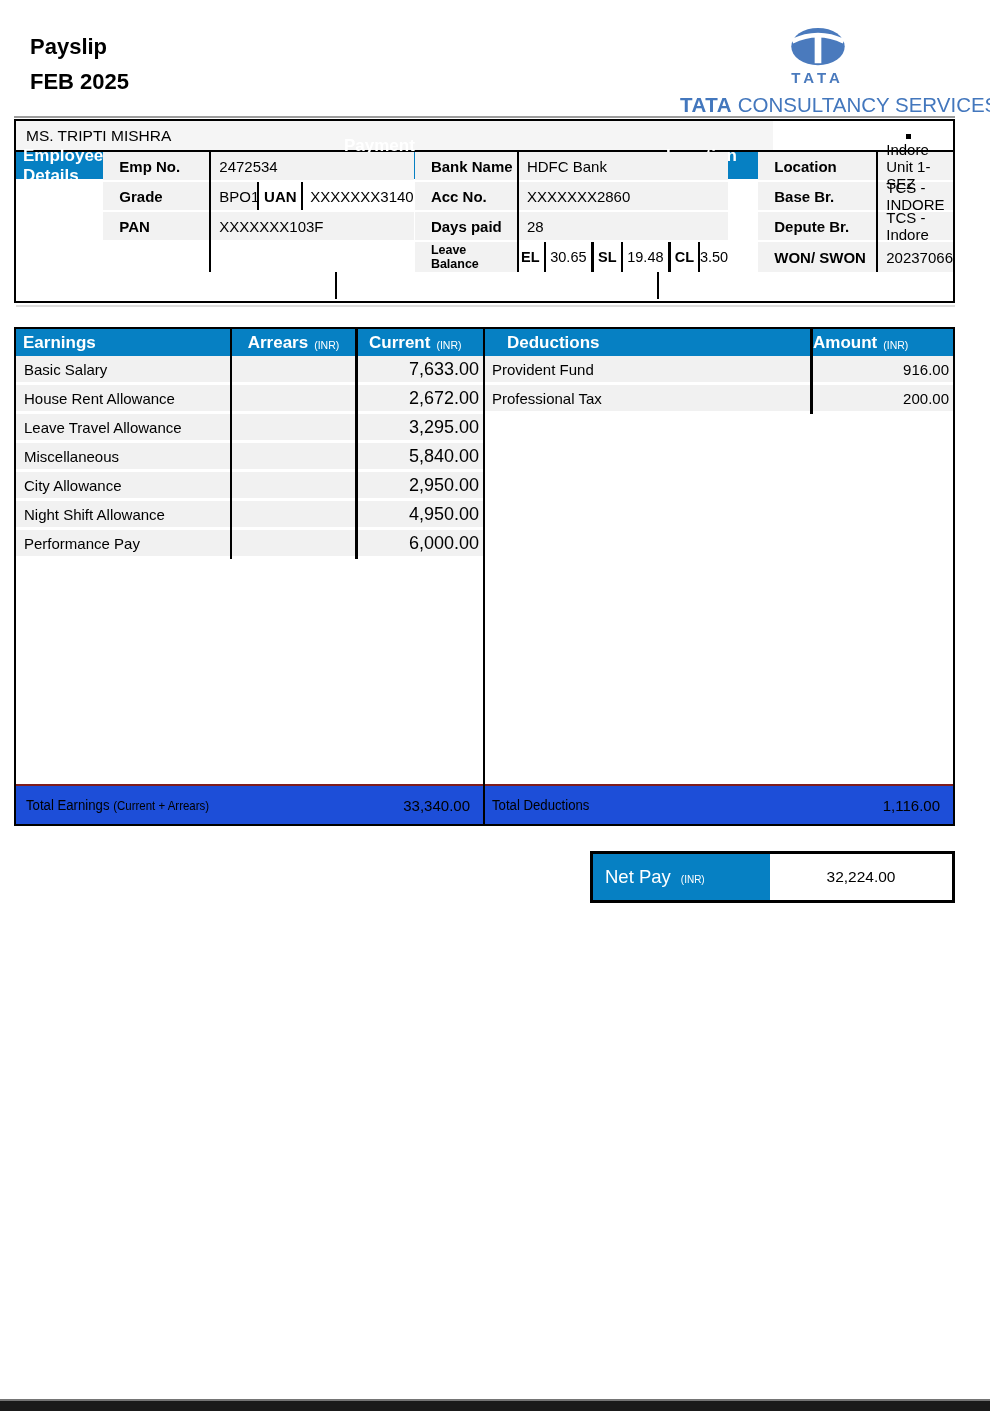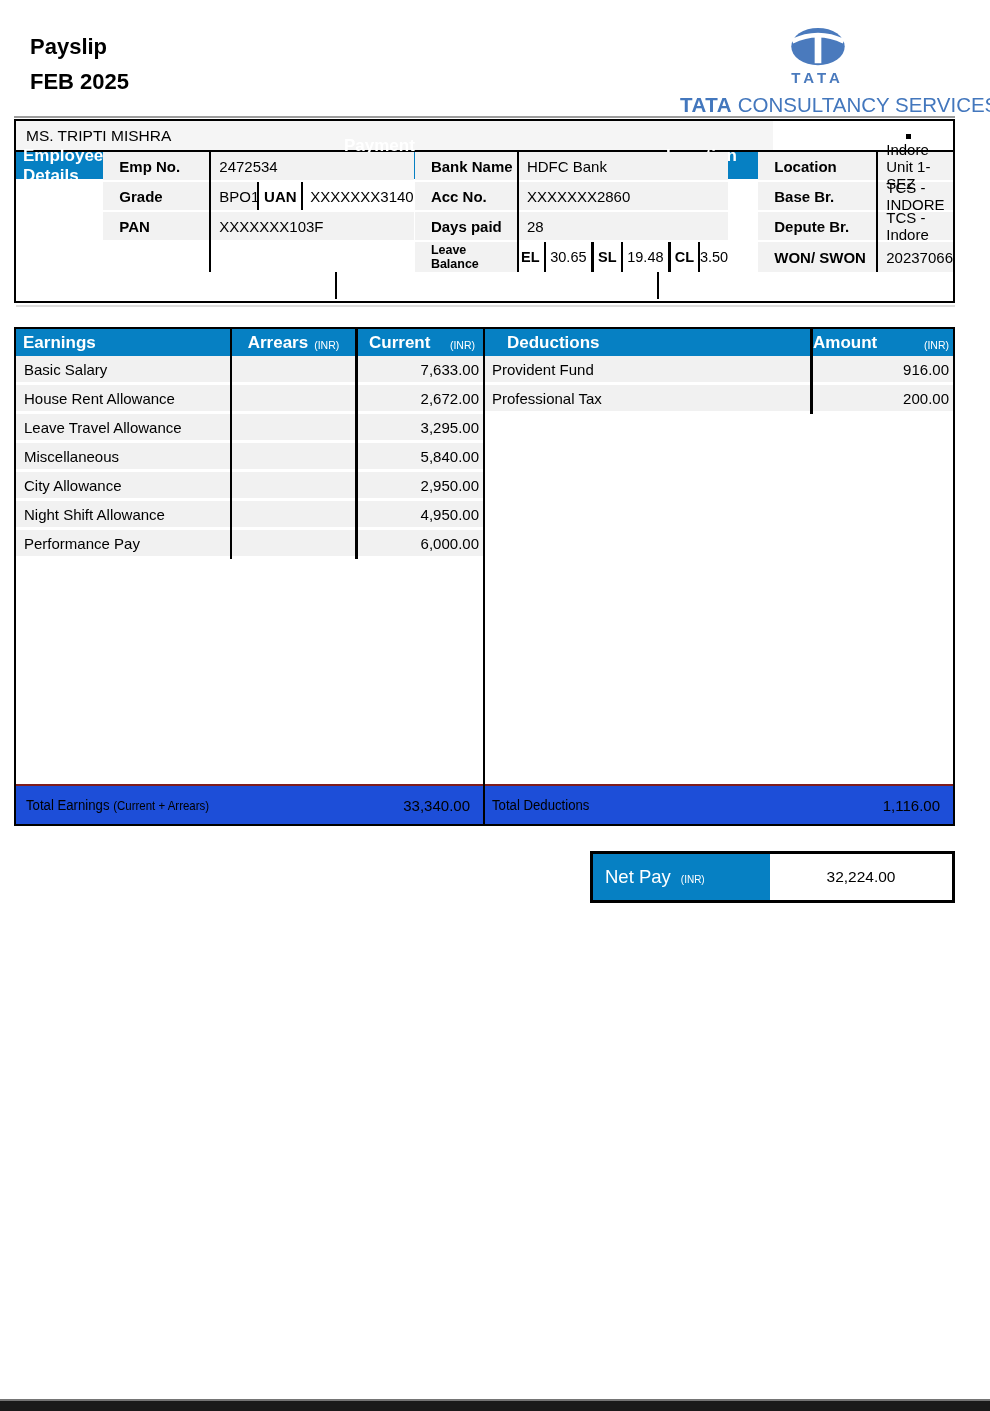--- a/index.html
+++ b/index.html
@@ -58,32 +58,32 @@
   .lv-el{width:27px}.lv-elv{width:45px}.lv-sl{width:27px}.lv-slv{width:45px}.lv-cl{width:27px}.lv-clv{flex:1}
 
   
   .etable{position:absolute;left:14px;top:327px;width:941px;height:499px;border:2px solid #000;background:#fff}
   .ehead{height:27px;display:flex;background:var(--header-blue)}
   .eh{display:flex;align-items:center;color:#fff;font-weight:bold;font-size:17px}
   .ehd{background:#000;height:100%}
   .w2{width:2px}.w3{width:3px}
   .eh-earn{width:214px;padding-left:7px}
   .eh-arr{width:123px;justify-content:center}
-  .eh-cur{width:125px;justify-content:space-between;padding:0 8px 0 11px}
+  .eh-cur{width:125px;justify-content:flex-start;padding:0 18px 0 11px}
   .eh-ded{width:325px;padding-left:22px}
-  .eh-amt{width:136px;justify-content:space-between}
+  .eh-amt{width:136px;justify-content:flex-start}
   .inr{font-size:10.5px;font-weight:normal;margin-left:6px;position:relative;top:2px}
   .ebody{position:relative;height:400px}
   .earnrows{position:absolute;left:0;top:0;width:467px;z-index:1}
   .dedrows{position:absolute;left:469px;top:0;width:468px;z-index:1}
   .erow{height:29px;display:flex;background:#f1f1f1;border-bottom:3px solid #fff}
   .erow>div{display:flex;align-items:center}
   .ename{width:216px;padding-left:8px;font-size:15px}
   .earr{width:126px}
-  .ecur{flex:1;justify-content:flex-end;padding-right:4px;font-size:15px}
+  .ecur{flex:1;justify-content:flex-end;padding-right:4px;font-size:18px}
   .dname{width:328px;padding-left:7px;font-size:15px}
   .damt{flex:1;justify-content:flex-end;padding-right:4px;font-size:15px}
   .vl{position:absolute;top:0;background:#000;z-index:2}
   .vl1{left:214px;width:2px;height:203px}
   .vl2{left:339px;width:3px;height:203px}
   .vlmid{left:467px;width:2px;height:468px}
   .vl3{left:794px;width:3px;height:58px}
   .etotals{position:absolute;left:0;top:428px;width:937px;height:40px;border-top:2px solid #7f1d1d;background:#1d4ed8;display:flex;z-index:1}
   .tleft{width:467px;display:flex;align-items:center;justify-content:space-between;padding:0 13px 0 10px}
   .tright{flex:1;display:flex;align-items:center;justify-content:space-between;padding:0 13px 0 9px}

